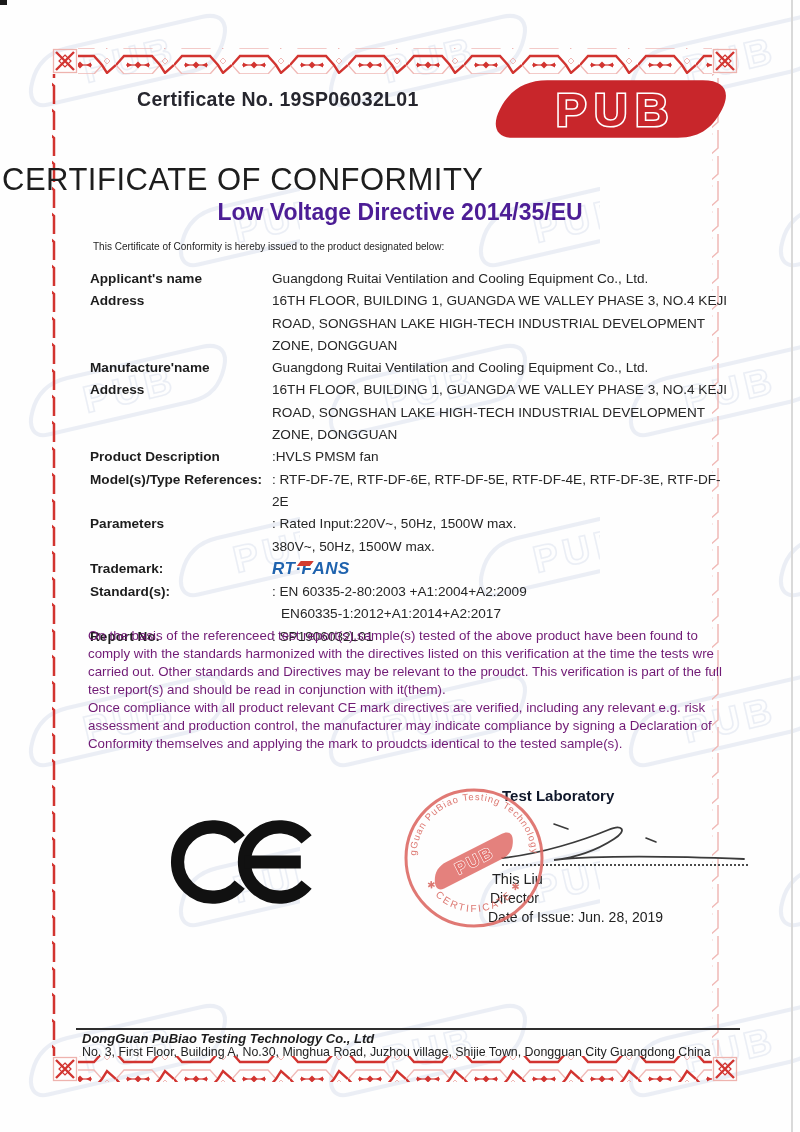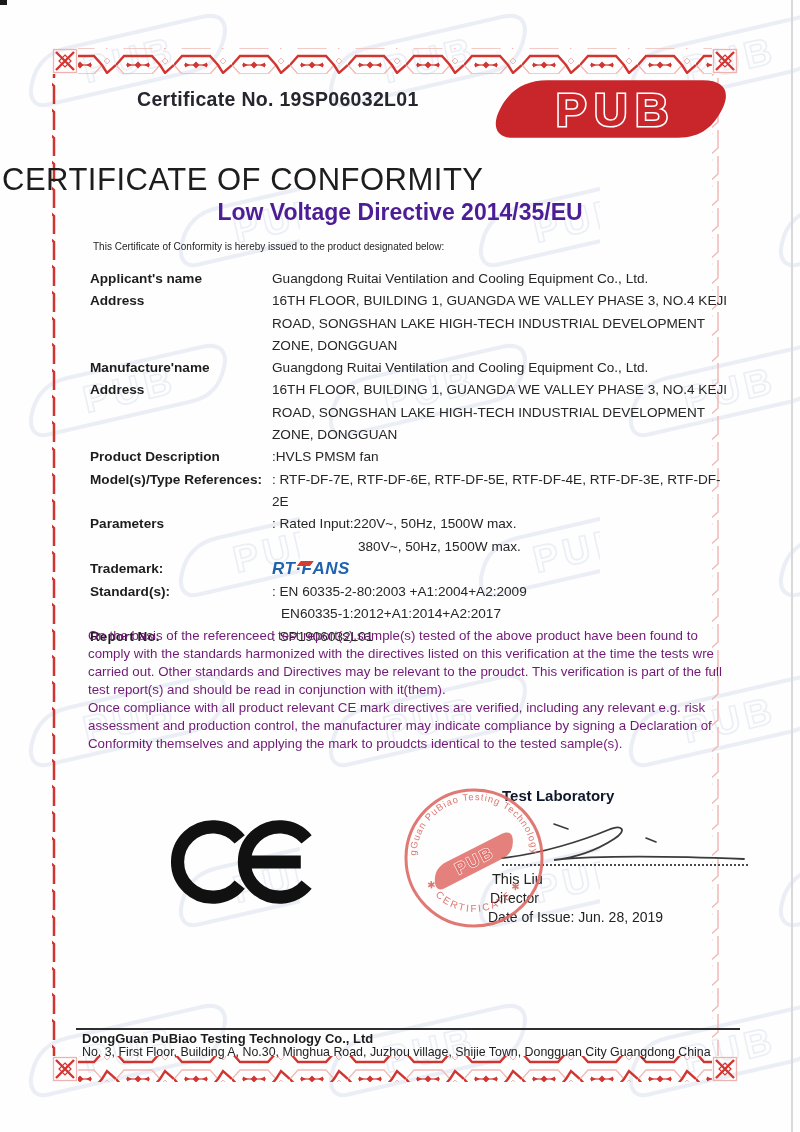--- a/index.html
+++ b/index.html
@@ -13,37 +13,37 @@
   .content{position:absolute;z-index:2;}
   .cert-no{left:100px;top:88px;font-size:19.5px;font-weight:bold;color:#26262e;letter-spacing:.3px;margin-left:37px;}
   .brand-logo{left:488px;top:74px;}
   .title{left:2px;top:162px;width:796px;text-align:left;font-size:31px;font-weight:normal;color:#1d1d1d;letter-spacing:.5px;}
   .subtitle{left:2px;top:199px;width:796px;text-align:center;font-size:23px;font-weight:bold;color:#4c1d95;}
   .intro{left:93px;top:241px;font-size:10px;color:#1f1f1f;}
   .fields{left:90px;top:268px;width:645px;font-size:13.6px;line-height:22.3px;}
   .frow{display:flex;}
   .flabel{width:182px;flex:none;font-weight:bold;color:#1d1d1d;}
   .fval{flex:1;color:#262626;}
-  .fval .indent-big{margin-left:86px;}
+  .fval .indent-big{}
   .fval .indent-sm{margin-left:9px;}
   .tm{color:#1f63ae;font-style:italic;font-weight:bold;font-size:17px;letter-spacing:.5px;line-height:22.3px;}
   .tm .tm-mid{position:relative;}
   .tm .tm-mid::after{content:"";position:absolute;left:-3px;top:2px;width:13px;height:4.5px;background:#d43c2f;transform:skewX(-38deg);}
   .paras{left:88px;top:627px;width:648px;font-size:13.3px;line-height:18px;color:#701a75;}
   .paras p{margin:0;}
   .lab-title{left:502px;top:787px;font-size:15px;font-weight:bold;color:#0f172a;}
   .sig-svg{left:496px;top:818px;}
   .sig-dots{left:502px;top:864px;width:246px;border-bottom:2px dotted #4a4a4a;height:0;}
   .sig-name{left:492px;top:871px;font-size:14.5px;color:#222;}
   .sig-title{left:490px;top:890px;font-size:14px;color:#222;}
   .sig-date{left:488px;top:909px;font-size:14px;color:#222;}
   .ce-svg{left:160px;top:816px;}
   .stamp{left:402px;top:786px;z-index:3;opacity:.9;}
   .footer-line{left:76px;top:1028px;width:664px;border-top:2px solid #2e2e2e;height:0;}
-  .footer-co{left:82px;top:1031px;font-size:13px;font-weight:bold;color:#1c1c1c;}
+  .footer-co{left:82px;top:1031px;font-size:13px;font-weight:bold;color:#1c1c1c;font-style:italic;}
   .footer-addr{left:82px;top:1045px;font-size:12.4px;color:#222;}
   .scan-line-right{left:791px;top:0;width:2px;height:1132px;background:#d9d9d9;}
   .scan-tick{left:0;top:0;width:7px;height:5px;background:#1a1a1a;}
 </style>
 </head>
 <body>
 
 <svg width="0" height="0" style="position:absolute" aria-hidden="true">
   <defs>
     <path id="pubpath" d="M64,6 L232,6 C256,6 262,19 253,37 C244,55 231,68 205,68 L26,68 C8,68 4,54 13,37 C23,17 40,6 64,6 Z"></path>

